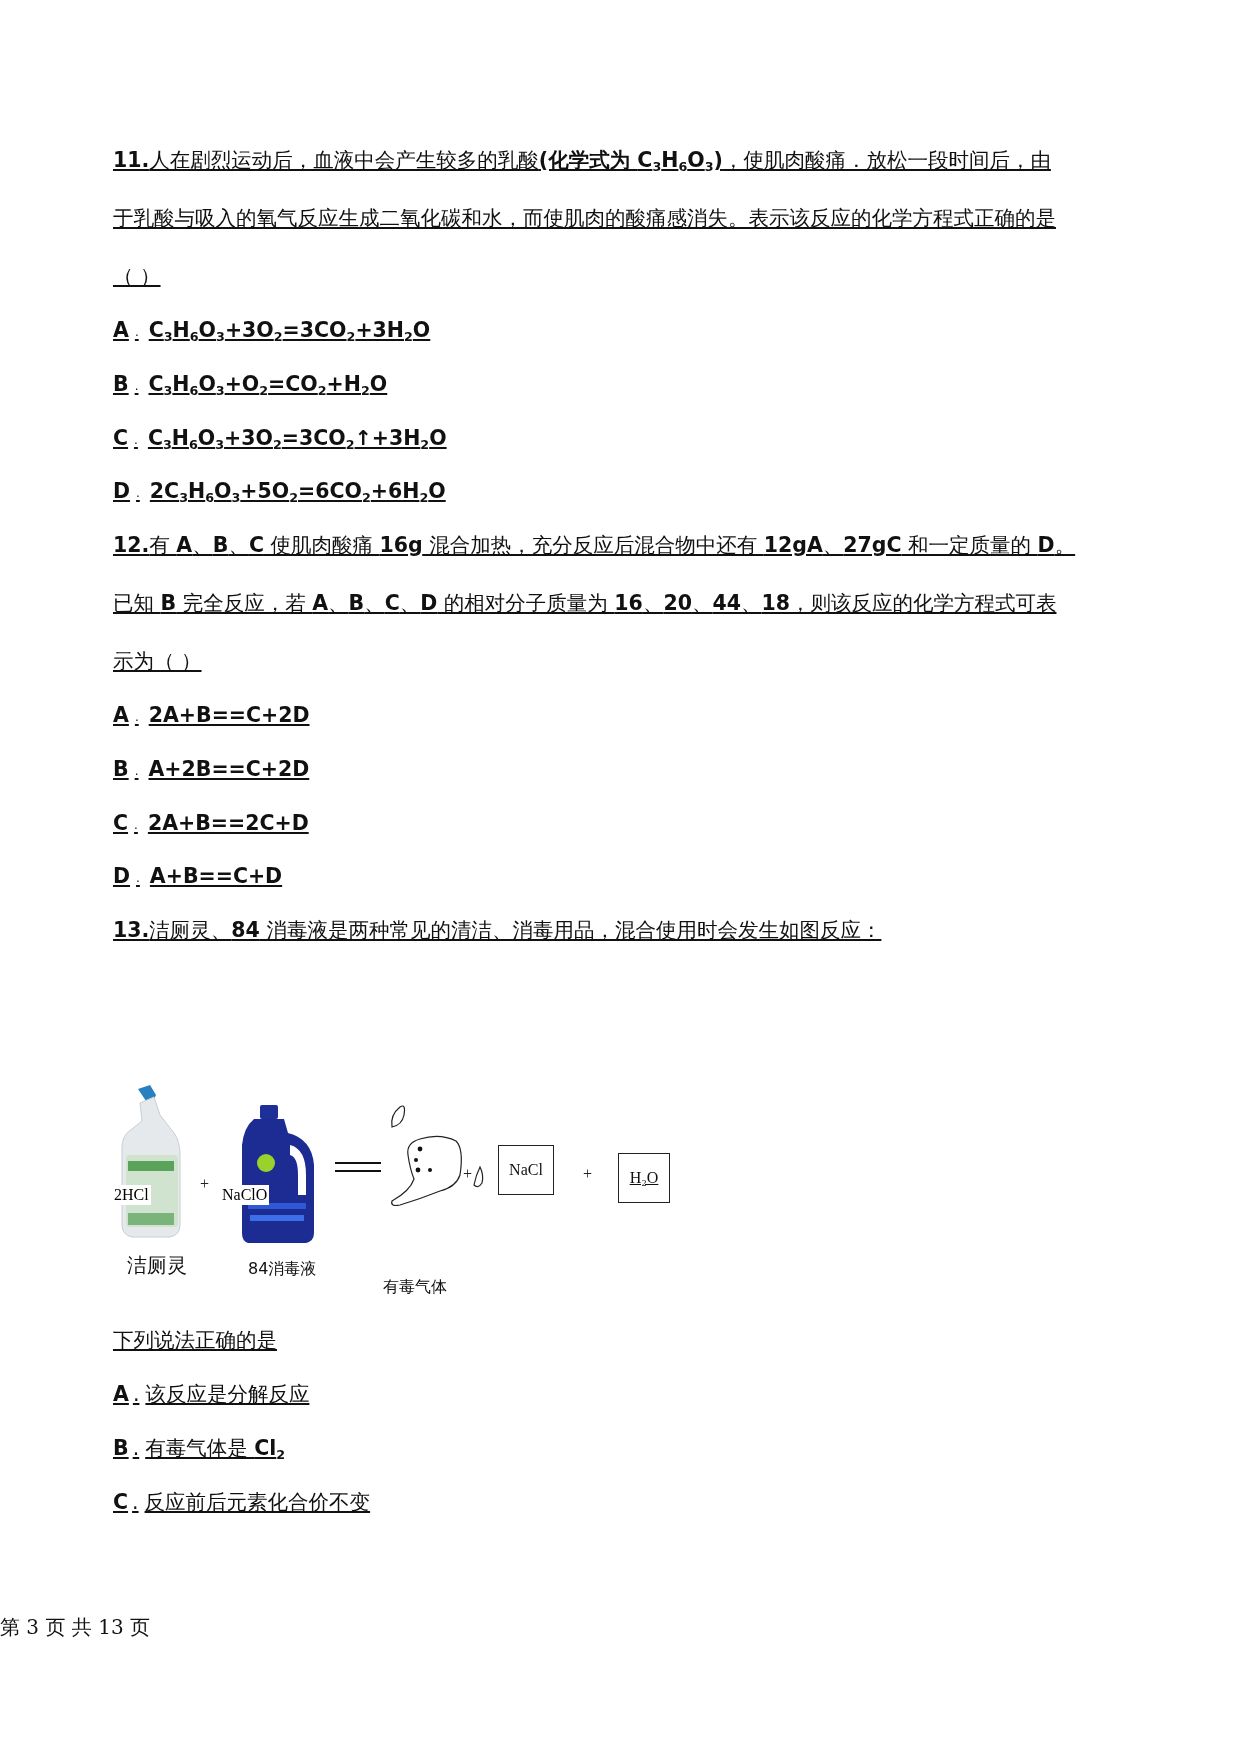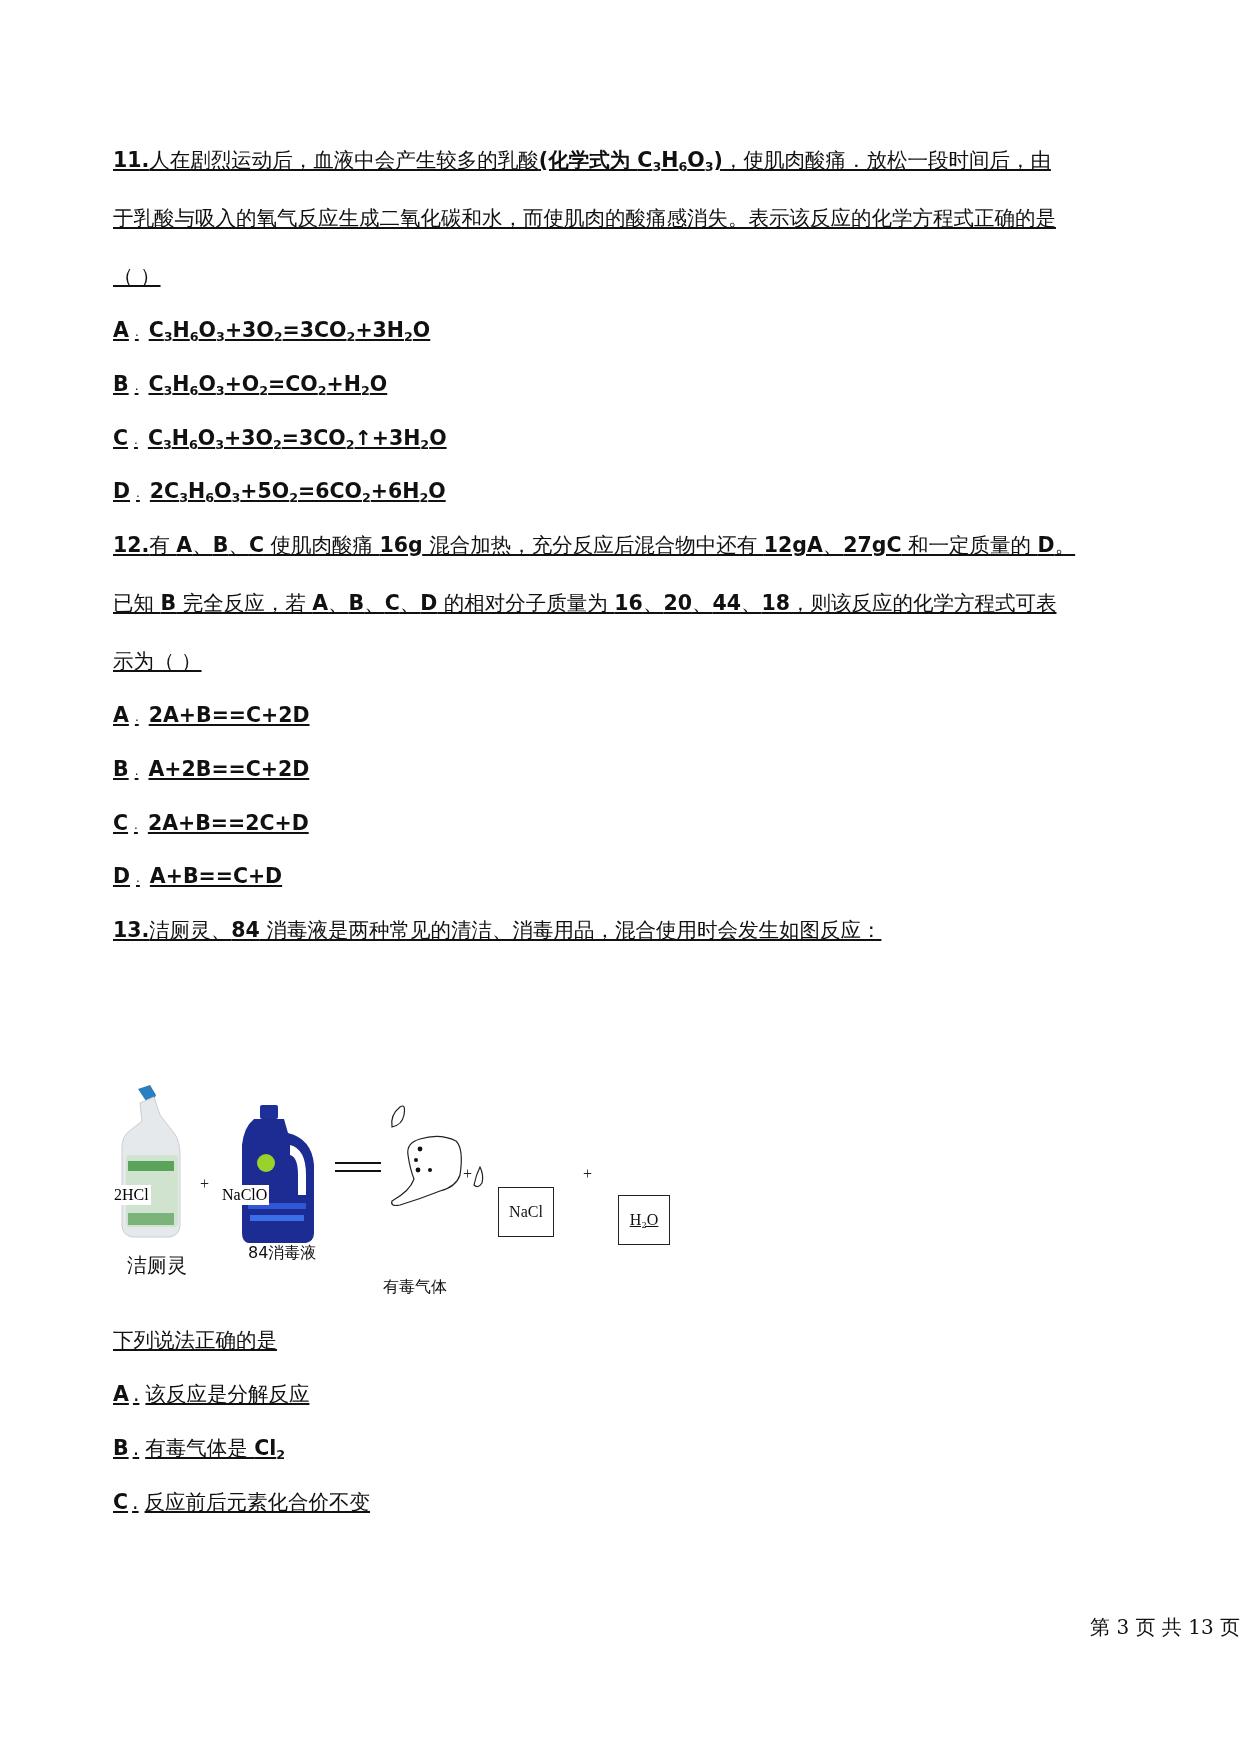--- a/index.html
+++ b/index.html
@@ -25,25 +25,25 @@
     .label-box {
       position: absolute; background: #ffffff; color: #000;
       font-family: "Liberation Serif", serif; font-size: 16px; line-height: 20px;
       padding: 0 2px;
     }
     .plus { position: absolute; font-family: "Liberation Serif", serif; font-size: 16px; color: #222; }
     .eq { position: absolute; left: 225px; top: 77px; width: 46px; height: 6px; border-top: 2px solid #111; border-bottom: 2px solid #111; }
     .box {
       position: absolute; border: 1.5px solid #222; background: #fff;
       font-family: "Liberation Serif", serif; font-size: 16px; color: #111;
-      display: flex; align-items: center; justify-content: center; margin-top: 42px;
+      display: flex; align-items: center; justify-content: center;
     }
     .caption { position: absolute; font-size: 20px; color: #111; font-family: "DejaVu Sans", sans-serif; }
     .footer {
-      position: absolute; top: 1614px; left: 0; width: 1240px; text-align: right;
+      position: absolute; top: 1614px; left: 0; width: 1240px; text-align: left;
       font-family: "DejaVu Serif", "Liberation Serif", serif; font-size: 20px; color: #111;
     }
   </style>
 </head>
 <body>
 
 <div class="line" style="top:146px">
   <span class="b">11.</span><span>人在剧烈运动后，血液中会产生较多的乳酸</span><span class="b">(化学式为 </span><span class="b">C<sub>3</sub>H<sub>6</sub>O<sub>3</sub></span><span class="b">)</span><span>，使肌肉酸痛．放松一段时间后，由</span>
 </div>
 <div class="line" style="top:204px">于乳酸与吸入的氧气反应生成二氧化碳和水，而使肌肉的酸痛感消失。表示该反应的化学方程式正确的是</div>
@@ -120,21 +120,21 @@
     <circle cx="38" cy="65" r="2.4" fill="#111"></circle>
     <circle cx="50" cy="65" r="2" fill="#111"></circle>
   </svg>
 
   <div class="plus" style="left:353px; top:80px;">+</div>
   <div class="box" style="left:388px; top:60px; width:54px; height:48px;">NaCl</div>
   <div class="plus" style="left:473px; top:80px;">+</div>
   <div class="box" style="left:508px; top:68px; width:50px; height:48px;text-decoration:underline;">H₂O</div>
 
   <div class="caption" style="left:17px; top:167px;">洁厕灵</div>
-  <div class="caption" style="left:138px; top:158px; font-size:16px;">84消毒液</div>
+  <div class="caption" style="left:138px; top:174px; font-size:16px;">84消毒液</div>
   <div class="caption" style="left:273px; top:164px; font-size:16px;margin-top:28px;">有毒气体</div>
 </div>
 
 <div class="line" style="top:1326px">下列说法正确的是</div>
 
 <div class="line" style="top:1380px">
   <span class="opt-letter">A</span><span class="dot2">.</span><span>该反应是分解反应</span>
 </div>
 <div class="line" style="top:1434px">
   <span class="opt-letter">B</span><span class="dot2">.</span><span>有毒气体是 <b>Cl<sub>2</sub></b></span>

